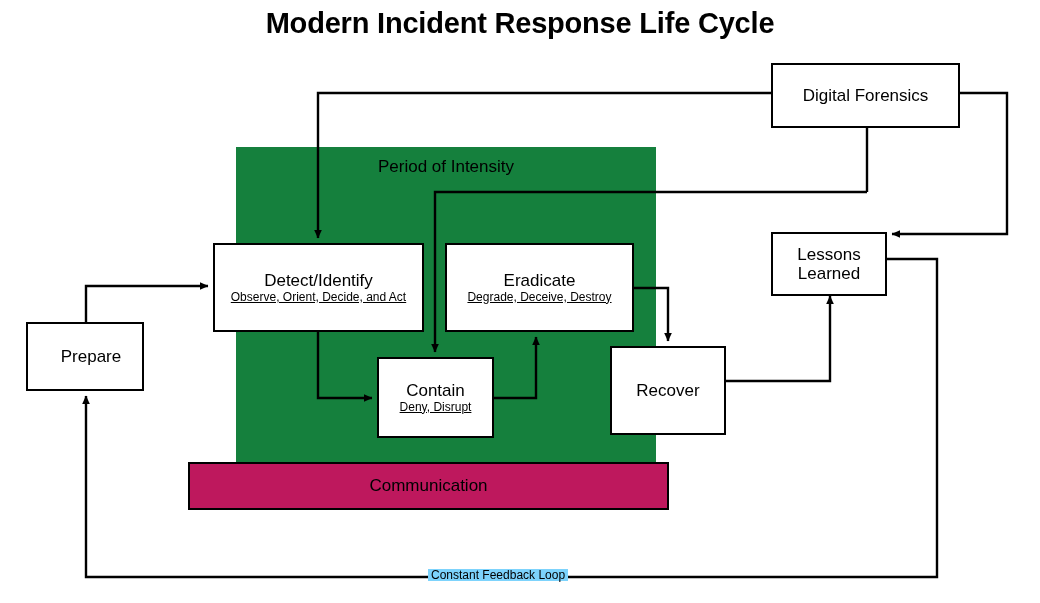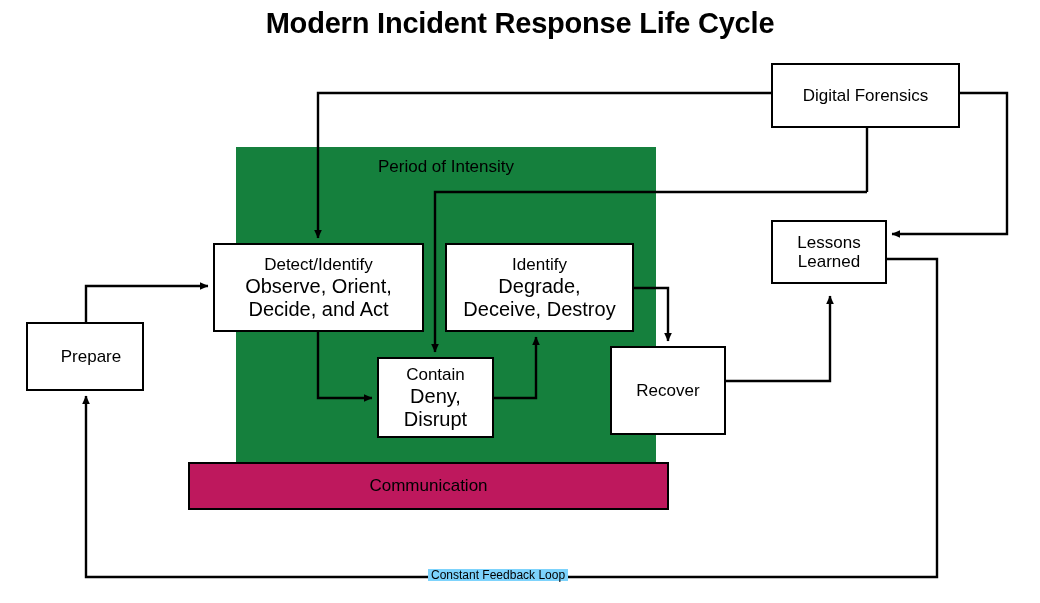--- a/index.html
+++ b/index.html
@@ -47,23 +47,24 @@
     flex-direction: column;
     align-items: center;
     justify-content: center;
     text-align: center;
     line-height: 1.12;
   }
   .node .title-line {
     font-size: 17px;
   }
   .node .sub-line {
-    font-size: 20px;
+    font-size: 12px;
     margin-top: 1px;
     padding: 0 12px;
+    text-decoration: underline;
   }
   .region {
     position: absolute;
     box-sizing: border-box;
     background: #15803d;
     border: none;
   }
   .region .region-label {
     position: absolute;
     top: 10px;
@@ -129,32 +130,32 @@
       <path d="M726,381 L830,381 L830,296" marker-end="url(#arrowhead)"></path>
 
       <path d="M887,259 L937,259 L937,577 L86,577 L86,396" marker-end="url(#arrowhead)"></path>
     </g>
   </svg>
 
   <div class="node" style="left:771px; top:63px; width:189px; height:65px;">
     <div class="title-line">Digital Forensics</div>
   </div>
 
-  <div class="node" style="left:771px; top:220px; width:116px; height:64px;">
+  <div class="node" style="left:771px; top:232px; width:116px; height:64px;">
     <div class="title-line">Lessons</div>
     <div class="title-line">Learned</div>
   </div>
 
   <div class="node" style="left:213px; top:243px; width:211px; height:89px;">
     <div class="title-line">Detect/Identify</div>
     <div class="sub-line">Observe, Orient, Decide, and Act</div>
   </div>
 
   <div class="node" style="left:445px; top:243px; width:189px; height:89px;">
-    <div class="title-line">Identify</div>
+    <div class="title-line">Eradicate</div>
     <div class="sub-line">Degrade, Deceive, Destroy</div>
   </div>
 
   <div class="node" style="left:377px; top:357px; width:117px; height:81px;">
     <div class="title-line">Contain</div>
     <div class="sub-line">Deny, Disrupt</div>
   </div>
 
   <div class="node" style="left:610px; top:346px; width:116px; height:89px;">
     <div class="title-line">Recover</div>

